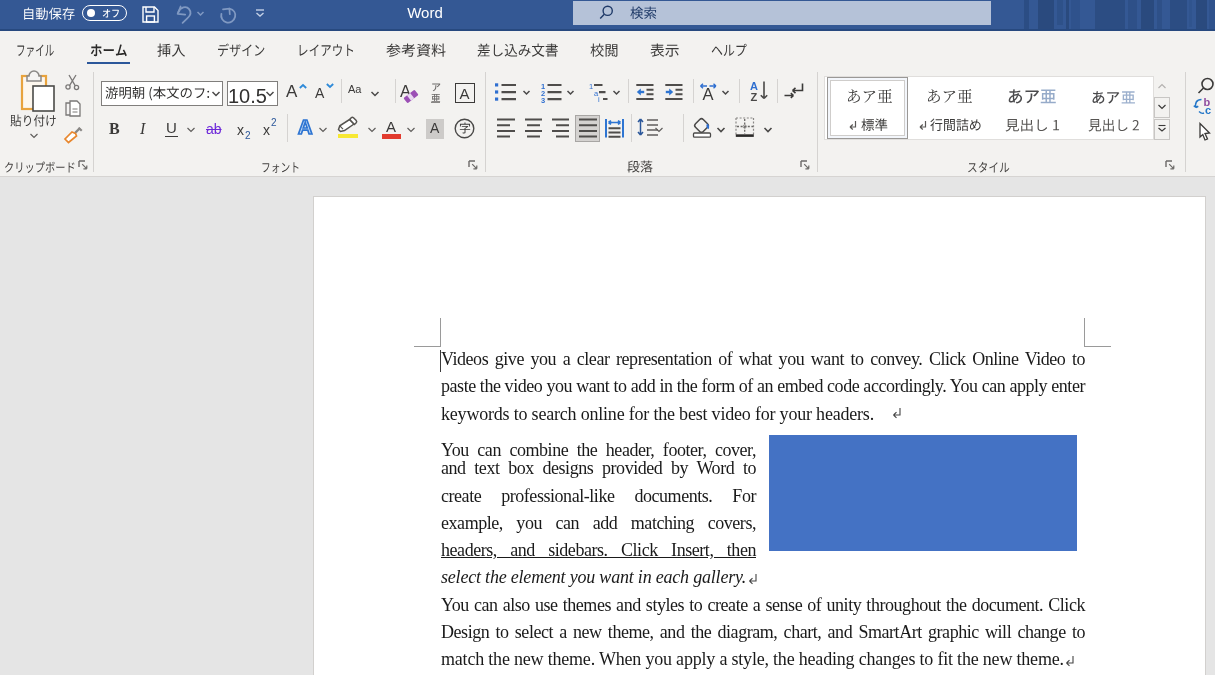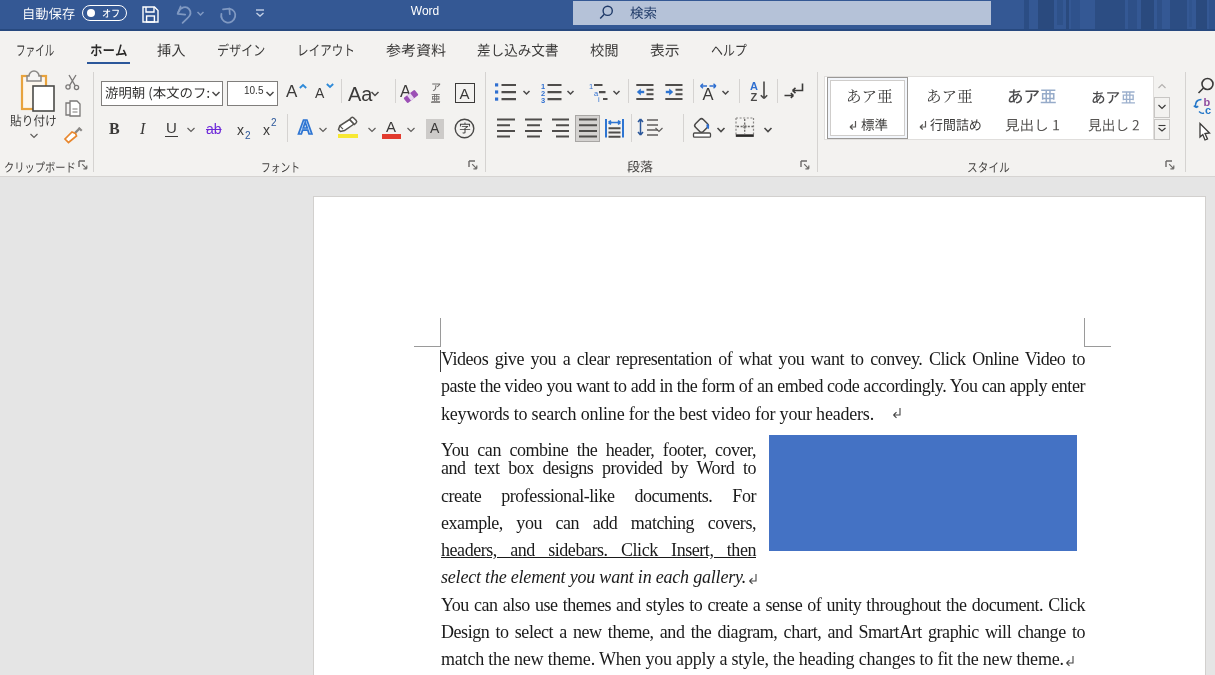--- a/index.html
+++ b/index.html
@@ -44,21 +44,21 @@
     <path d="M0.5 1 L3.5 4.0 L6.5 1" stroke="#8099c2" stroke-width="1.5" fill="none"></path>
   </svg>
 <svg style="left:219px;top:5px" width="19" height="19" viewBox="0 0 19 19">
     <path d="M4 4.3 L10.4 3.6 L10.8 9.2" fill="none" stroke="#8099c2" stroke-width="1.7" stroke-linecap="round" stroke-linejoin="round"></path>
     <path d="M10.4 3.7 C14.9 4.7 16.9 8 16.1 11.8 C15.2 15.8 11.3 18.3 7.4 17.3 C3.7 16.4 1.4 12.6 2.4 8.8" fill="none" stroke="#8099c2" stroke-width="1.8" stroke-linecap="round"></path>
   </svg>
 <svg style="left:255px;top:9px" width="10" height="8" viewBox="0 0 10 8">
     <path d="M1 1 H9" stroke="#c3d0e5" stroke-width="1.4"></path>
     <path d="M1.5 4 L5 7 L8.5 4" stroke="#c3d0e5" stroke-width="1.4" fill="none"></path>
   </svg>
-<div class="abs" style="left:375px;top:4px;width:100px;text-align:center;font-size:12px;color:#fff">Word</div>
+<div class="abs" style="left:375px;top:4px;width:100px;text-align:center;font-size:15px;color:#fff">Word</div>
 <div class="abs" style="left:573px;top:1px;width:418px;height:24px;background:#b5c2d8"></div>
 <svg style="left:599px;top:5px" width="15" height="15" viewBox="0 0 15 15">
     <circle cx="8.7" cy="5.8" r="4.6" fill="none" stroke="#1f3a68" stroke-width="1.4"></circle>
     <path d="M5.3 9.3 L1.2 13.6" stroke="#1f3a68" stroke-width="1.4"></path>
   </svg>
 <svg style="position:absolute;left:630.0px;top:6px;" width="27.0" height="13.5" preserveAspectRatio="none" viewBox="0 -880 2000 1000">
     <path fill="#1f3a68" d="M52 -626H372V-555H52ZM193 -840H263V79H193ZM192 -581 238 -566Q227 -506 209 -442Q192 -378 169 -316Q146 -254 121 -201Q96 -147 69 -110Q63 -124 51 -143Q39 -162 30 -175Q55 -209 79 -256Q104 -303 125 -358Q147 -413 164 -470Q181 -527 192 -581ZM258 -485Q267 -475 285 -451Q303 -426 324 -397Q344 -368 361 -343Q378 -317 385 -307L343 -248Q335 -266 319 -295Q304 -323 286 -354Q268 -385 252 -412Q235 -438 226 -453ZM470 -604H852V-540H470ZM659 -772Q631 -730 588 -686Q545 -643 493 -603Q442 -564 386 -535Q381 -549 369 -567Q358 -585 349 -597Q405 -623 457 -663Q509 -702 552 -747Q594 -793 621 -838H690Q726 -789 773 -743Q821 -698 874 -662Q927 -626 979 -603Q968 -590 957 -571Q946 -553 939 -538Q888 -564 835 -602Q782 -640 737 -684Q691 -728 659 -772ZM472 -387V-250H847V-387ZM405 -447H916V-189H405ZM622 -565H691V-300Q691 -247 679 -192Q668 -138 635 -87Q602 -37 540 7Q478 51 378 85Q375 76 367 66Q360 55 352 44Q343 34 336 28Q431 -2 489 -40Q546 -78 574 -121Q603 -164 613 -210Q622 -256 622 -302ZM701 -227Q731 -153 769 -106Q807 -59 858 -30Q909 -1 973 21Q959 33 947 50Q934 68 928 85Q859 58 805 22Q750 -14 709 -71Q668 -127 637 -214Z M1461 -196H1535V82H1461ZM1460 -841H1535V-560H1460ZM1424 -542 1493 -509Q1450 -468 1400 -427Q1350 -386 1306 -357L1251 -387Q1280 -408 1312 -435Q1344 -462 1374 -490Q1404 -519 1424 -542ZM1639 -478 1708 -441Q1651 -395 1584 -346Q1517 -298 1448 -253Q1380 -209 1319 -174L1266 -211Q1311 -237 1362 -269Q1412 -302 1463 -338Q1514 -374 1559 -410Q1604 -446 1639 -478ZM1175 -390 1225 -433Q1262 -415 1304 -391Q1345 -367 1382 -343Q1420 -319 1444 -298L1391 -249Q1369 -270 1332 -296Q1296 -321 1255 -346Q1213 -371 1175 -390ZM1629 -312 1679 -351Q1723 -326 1771 -293Q1820 -261 1863 -229Q1906 -196 1933 -170L1881 -124Q1854 -151 1812 -184Q1770 -218 1722 -251Q1674 -285 1629 -312ZM1631 -98 1689 -137Q1732 -116 1780 -88Q1827 -61 1870 -32Q1913 -3 1941 22L1879 67Q1854 42 1812 13Q1771 -17 1723 -46Q1675 -75 1631 -98ZM1066 -227Q1134 -227 1223 -228Q1311 -228 1412 -230Q1513 -231 1621 -232Q1729 -234 1836 -236L1832 -177Q1693 -173 1554 -169Q1414 -165 1289 -162Q1165 -159 1070 -157ZM1290 -138 1361 -111Q1327 -77 1283 -43Q1240 -10 1193 19Q1147 47 1104 69Q1098 62 1087 52Q1076 42 1065 32Q1054 23 1044 17Q1111 -11 1178 -52Q1245 -93 1290 -138ZM1076 -752H1922V-686H1076ZM1074 -590H1930V-401H1857V-524H1145V-401H1074Z"></path>
   </svg>
 <div class="abs" style="left:0;top:31px;width:1215px;height:35px;background:#f3f2f0"></div>
 <svg style="position:absolute;left:15.8px;top:43.3px;" width="38.3" height="14.3" preserveAspectRatio="none" viewBox="0 -880 4000 1000">
@@ -132,34 +132,34 @@
     <path d="M3.2 3.2 L7.8 7.8 M7.8 7.8 V4.4 M7.8 7.8 H4.4" stroke="#6c6a68" stroke-width="1.2" fill="none"></path>
   </svg>
 <div class="abs" style="left:101px;top:80.5px;width:122px;height:25px;background:#fff;border:1px solid #807e7c"></div>
 <svg style="position:absolute;left:104.5px;top:85.5px;" width="105.1" height="13.4" preserveAspectRatio="none" viewBox="0 -880 7840 1000">
     <path fill="#323130" d="M79 -776 122 -829Q150 -816 181 -799Q211 -781 237 -762Q264 -744 280 -727L235 -667Q220 -684 193 -704Q167 -724 137 -743Q107 -762 79 -776ZM38 -505 79 -561Q109 -550 141 -534Q173 -518 200 -501Q228 -484 246 -468L203 -407Q186 -423 158 -441Q131 -459 99 -476Q68 -493 38 -505ZM55 28Q74 -12 96 -65Q118 -119 140 -178Q163 -238 181 -294L242 -256Q225 -204 205 -147Q185 -89 164 -35Q143 20 123 66ZM667 -707H961V-635H667ZM647 -527H908V-460H647ZM598 -290H962V-221H598ZM682 -840 754 -827Q736 -732 705 -644Q673 -557 632 -498Q625 -503 613 -510Q601 -517 589 -524Q577 -531 568 -535Q610 -591 638 -672Q667 -753 682 -840ZM749 -385H819V-3Q819 27 812 43Q804 60 783 69Q762 77 727 79Q693 81 643 81Q641 66 634 46Q628 27 621 11Q659 12 690 13Q720 13 731 12Q742 12 745 9Q749 6 749 -4ZM881 -527H897L910 -531L956 -499Q926 -452 885 -405Q843 -357 805 -324Q797 -335 784 -348Q772 -361 762 -369Q785 -388 807 -413Q829 -438 849 -464Q868 -491 881 -513ZM257 -679H608V-607H257ZM374 -464H539V-395H374ZM405 -839H477V-631H405ZM511 -464H580Q580 -464 580 -458Q580 -451 580 -443Q580 -435 579 -430Q576 -306 573 -221Q570 -135 565 -81Q561 -27 554 3Q548 33 539 46Q526 62 513 68Q499 75 480 78Q463 80 435 80Q407 80 377 78Q376 63 371 43Q367 24 358 10Q388 12 413 13Q437 14 448 14Q459 14 465 11Q472 9 478 0Q484 -9 489 -36Q495 -62 499 -114Q502 -166 505 -248Q508 -330 511 -450ZM351 -627H420Q418 -525 412 -424Q405 -323 389 -230Q373 -137 341 -59Q308 20 254 79Q245 67 230 53Q214 39 200 32Q251 -21 281 -95Q310 -169 325 -256Q339 -344 344 -438Q349 -533 351 -627Z M1122 -779H1408V-182H1122V-252H1338V-710H1122ZM1122 -519H1369V-451H1122ZM1545 -797H1882V-727H1545ZM1545 -554H1882V-486H1545ZM1538 -309H1880V-241H1538ZM1080 -779H1151V-88H1080ZM1854 -797H1928V-19Q1928 16 1919 36Q1909 55 1885 64Q1860 73 1818 76Q1776 78 1711 78Q1710 68 1705 54Q1701 41 1696 28Q1690 14 1684 4Q1717 5 1746 6Q1776 6 1798 5Q1821 5 1829 5Q1843 5 1848 -1Q1854 -6 1854 -19ZM1501 -797H1574V-440Q1574 -377 1567 -307Q1560 -236 1539 -165Q1519 -95 1478 -30Q1437 35 1369 87Q1364 79 1354 69Q1344 59 1333 49Q1322 40 1314 35Q1378 -13 1415 -72Q1452 -130 1471 -193Q1490 -256 1495 -319Q1501 -382 1501 -441Z M2238 -841H2311V-553H2238ZM2238 -285H2311V78H2238ZM2149 -384V-300H2407V-384ZM2149 -522V-440H2407V-522ZM2081 -581H2477V-242H2081ZM2052 -729H2505V-661H2052ZM2595 -553H2884V-485H2595ZM2595 -792H2884V-724H2595ZM2593 -315H2884V-246H2593ZM2041 -161H2507V-94H2041ZM2845 -792H2918V-13Q2918 20 2910 38Q2901 56 2880 66Q2859 75 2825 78Q2790 80 2735 79Q2733 70 2729 56Q2725 43 2721 29Q2716 15 2710 6Q2749 7 2782 7Q2814 7 2825 6Q2836 6 2840 1Q2845 -3 2845 -14ZM2560 -792H2632V-422Q2632 -363 2627 -296Q2621 -229 2606 -161Q2590 -94 2559 -31Q2529 31 2478 82Q2472 75 2461 66Q2450 58 2439 50Q2428 42 2419 39Q2468 -10 2496 -67Q2524 -124 2538 -185Q2552 -245 2556 -306Q2560 -366 2560 -422Z M3463 196Q3394 84 3355 -40Q3316 -163 3316 -311Q3316 -458 3355 -582Q3394 -706 3463 -818L3519 -792Q3455 -685 3423 -562Q3392 -438 3392 -311Q3392 -183 3423 -60Q3455 64 3519 171Z M3627 -629H4499V-553H3627ZM3826 -183H4292V-107H3826ZM4022 -839H4101V80H4022ZM3998 -604 4066 -582Q4021 -476 3956 -380Q3891 -283 3812 -206Q3733 -128 3647 -78Q3641 -87 3631 -99Q3621 -110 3612 -121Q3602 -132 3593 -140Q3656 -173 3715 -222Q3775 -271 3828 -332Q3882 -394 3925 -463Q3968 -532 3998 -604ZM4125 -601Q4165 -506 4228 -418Q4291 -329 4369 -259Q4448 -188 4534 -146Q4525 -138 4514 -127Q4504 -116 4494 -103Q4484 -91 4477 -80Q4390 -129 4310 -206Q4231 -282 4167 -378Q4103 -474 4059 -578Z M5287 -633 5366 -609Q5303 -426 5204 -293Q5106 -160 4968 -69Q4831 22 4649 81Q4645 71 4636 58Q4628 45 4618 31Q4609 17 4601 9Q4779 -43 4912 -127Q5045 -212 5138 -336Q5231 -461 5287 -633ZM4832 -627Q4887 -467 4980 -340Q5074 -212 5210 -124Q5346 -36 5527 7Q5518 15 5508 29Q5497 42 5488 56Q5478 70 5472 80Q5287 32 5150 -63Q5012 -157 4916 -293Q4820 -430 4758 -605ZM4612 -670H5516V-597H4612ZM5022 -840H5099V-626H5022Z M6126 -683Q6116 -605 6101 -520Q6085 -435 6061 -355Q6031 -252 5994 -183Q5958 -114 5916 -79Q5874 -44 5828 -44Q5784 -44 5743 -76Q5702 -108 5676 -169Q5650 -229 5650 -311Q5650 -393 5683 -466Q5717 -539 5777 -596Q5836 -652 5916 -685Q5996 -718 6087 -718Q6175 -718 6246 -689Q6316 -660 6366 -610Q6416 -559 6443 -493Q6470 -426 6470 -350Q6470 -245 6426 -165Q6381 -85 6297 -35Q6214 15 6095 31L6048 -43Q6072 -46 6094 -49Q6116 -52 6134 -56Q6182 -67 6228 -90Q6273 -114 6309 -150Q6345 -187 6367 -238Q6388 -288 6388 -353Q6388 -414 6368 -466Q6348 -519 6309 -559Q6270 -599 6214 -622Q6158 -645 6086 -645Q6004 -645 5937 -615Q5871 -585 5824 -537Q5778 -488 5753 -430Q5728 -373 5728 -318Q5728 -255 5744 -215Q5761 -174 5784 -155Q5808 -136 5831 -136Q5855 -136 5880 -160Q5905 -183 5931 -236Q5957 -288 5982 -372Q6004 -444 6020 -525Q6035 -606 6042 -684Z M7423 -665Q7418 -654 7415 -642Q7411 -630 7408 -615Q7400 -575 7387 -528Q7374 -480 7355 -429Q7337 -379 7313 -332Q7288 -284 7259 -246Q7213 -188 7157 -138Q7101 -87 7029 -47Q6957 -7 6865 22L6797 -53Q6895 -78 6966 -114Q7038 -149 7092 -195Q7146 -241 7187 -294Q7223 -339 7250 -397Q7276 -455 7294 -513Q7311 -572 7318 -620Q7304 -620 7265 -620Q7226 -620 7173 -620Q7120 -620 7062 -620Q7005 -620 6952 -620Q6899 -620 6860 -620Q6821 -620 6807 -620Q6777 -620 6752 -619Q6727 -618 6707 -617V-705Q6721 -704 6738 -702Q6755 -700 6773 -700Q6791 -699 6807 -699Q6819 -699 6850 -699Q6881 -699 6923 -699Q6966 -699 7014 -699Q7063 -699 7110 -699Q7158 -699 7200 -699Q7241 -699 7270 -699Q7299 -699 7309 -699Q7320 -699 7334 -700Q7348 -700 7362 -704Z M7701 -390Q7674 -390 7654 -410Q7635 -429 7635 -460Q7635 -491 7654 -511Q7674 -530 7701 -530Q7728 -530 7748 -511Q7767 -491 7767 -460Q7767 -429 7748 -410Q7728 -390 7701 -390ZM7701 13Q7674 13 7654 -6Q7635 -26 7635 -56Q7635 -88 7654 -107Q7674 -126 7701 -126Q7728 -126 7748 -107Q7767 -88 7767 -56Q7767 -26 7748 -6Q7728 13 7701 13Z"></path>
   </svg>
 <svg style="left:212px;top:90.5px" width="8" height="6.0" viewBox="0 0 8 6.0">
     <path d="M0.5 1 L4.0 4.5 L7.5 1" stroke="#4a4948" stroke-width="1.5" fill="none"></path>
   </svg>
 <div class="abs" style="left:227px;top:80.5px;width:51px;height:25px;background:#fff;border:1px solid #807e7c"></div>
-<div class="abs" style="left:244px;top:85px;font-size:10px;color:#323130">10.5</div>
+<div class="abs" style="left:228px;top:85px;font-size:20px;color:#323130">10.5</div>
 <svg style="left:266px;top:90.5px" width="8" height="6.0" viewBox="0 0 8 6.0">
     <path d="M0.5 1 L4.0 4.5 L7.5 1" stroke="#4a4948" stroke-width="1.5" fill="none"></path>
   </svg>
 <div class="abs" style="left:286px;top:82px;font-size:17px;font-weight:500;color:#3b3a39">A</div>
 <svg style="left:298.5px;top:83.5px" width="8" height="5" viewBox="0 0 8 5">
     <path d="M0.8 4 L4 1 L7.2 4" stroke="#2e8ad8" stroke-width="1.8" fill="none"></path>
   </svg>
 <div class="abs" style="left:315px;top:85px;font-size:14px;font-weight:500;color:#3b3a39">A</div>
 <svg style="left:326px;top:83px" width="8" height="5" viewBox="0 0 8 5">
     <path d="M0.8 1 L4 4 L7.2 1" stroke="#2e8ad8" stroke-width="1.8" fill="none"></path>
   </svg>
 <div class="abs" style="left:341px;top:79px;width:1px;height:24px;background:#d5d3d1"></div>
-<div class="abs" style="left:348px;top:83px;font-size:20px;color:#3b3a39">Aa</div>
+<div class="abs" style="left:348px;top:83px;font-size:11px;color:#3b3a39">Aa</div>
 <svg style="left:371px;top:90.5px" width="8" height="6.0" viewBox="0 0 8 6.0">
     <path d="M0.5 1 L4.0 4.5 L7.5 1" stroke="#4a4948" stroke-width="1.5" fill="none"></path>
   </svg>
 <div class="abs" style="left:395px;top:79px;width:1px;height:24px;background:#d5d3d1"></div>
 <div class="abs" style="left:400px;top:81.5px;font-size:16.5px;color:#3b3a39">A</div>
 <svg style="left:403px;top:89.5px" width="16" height="13" viewBox="0 0 16 13">
     <g transform="rotate(-38 8 6.5)">
       <rect x="1" y="3.2" width="14" height="6.6" rx="1" fill="#9b4fb5"></rect>
       <rect x="5.5" y="3.2" width="4" height="6.6" fill="#e8d8f0"></rect>
     </g>

